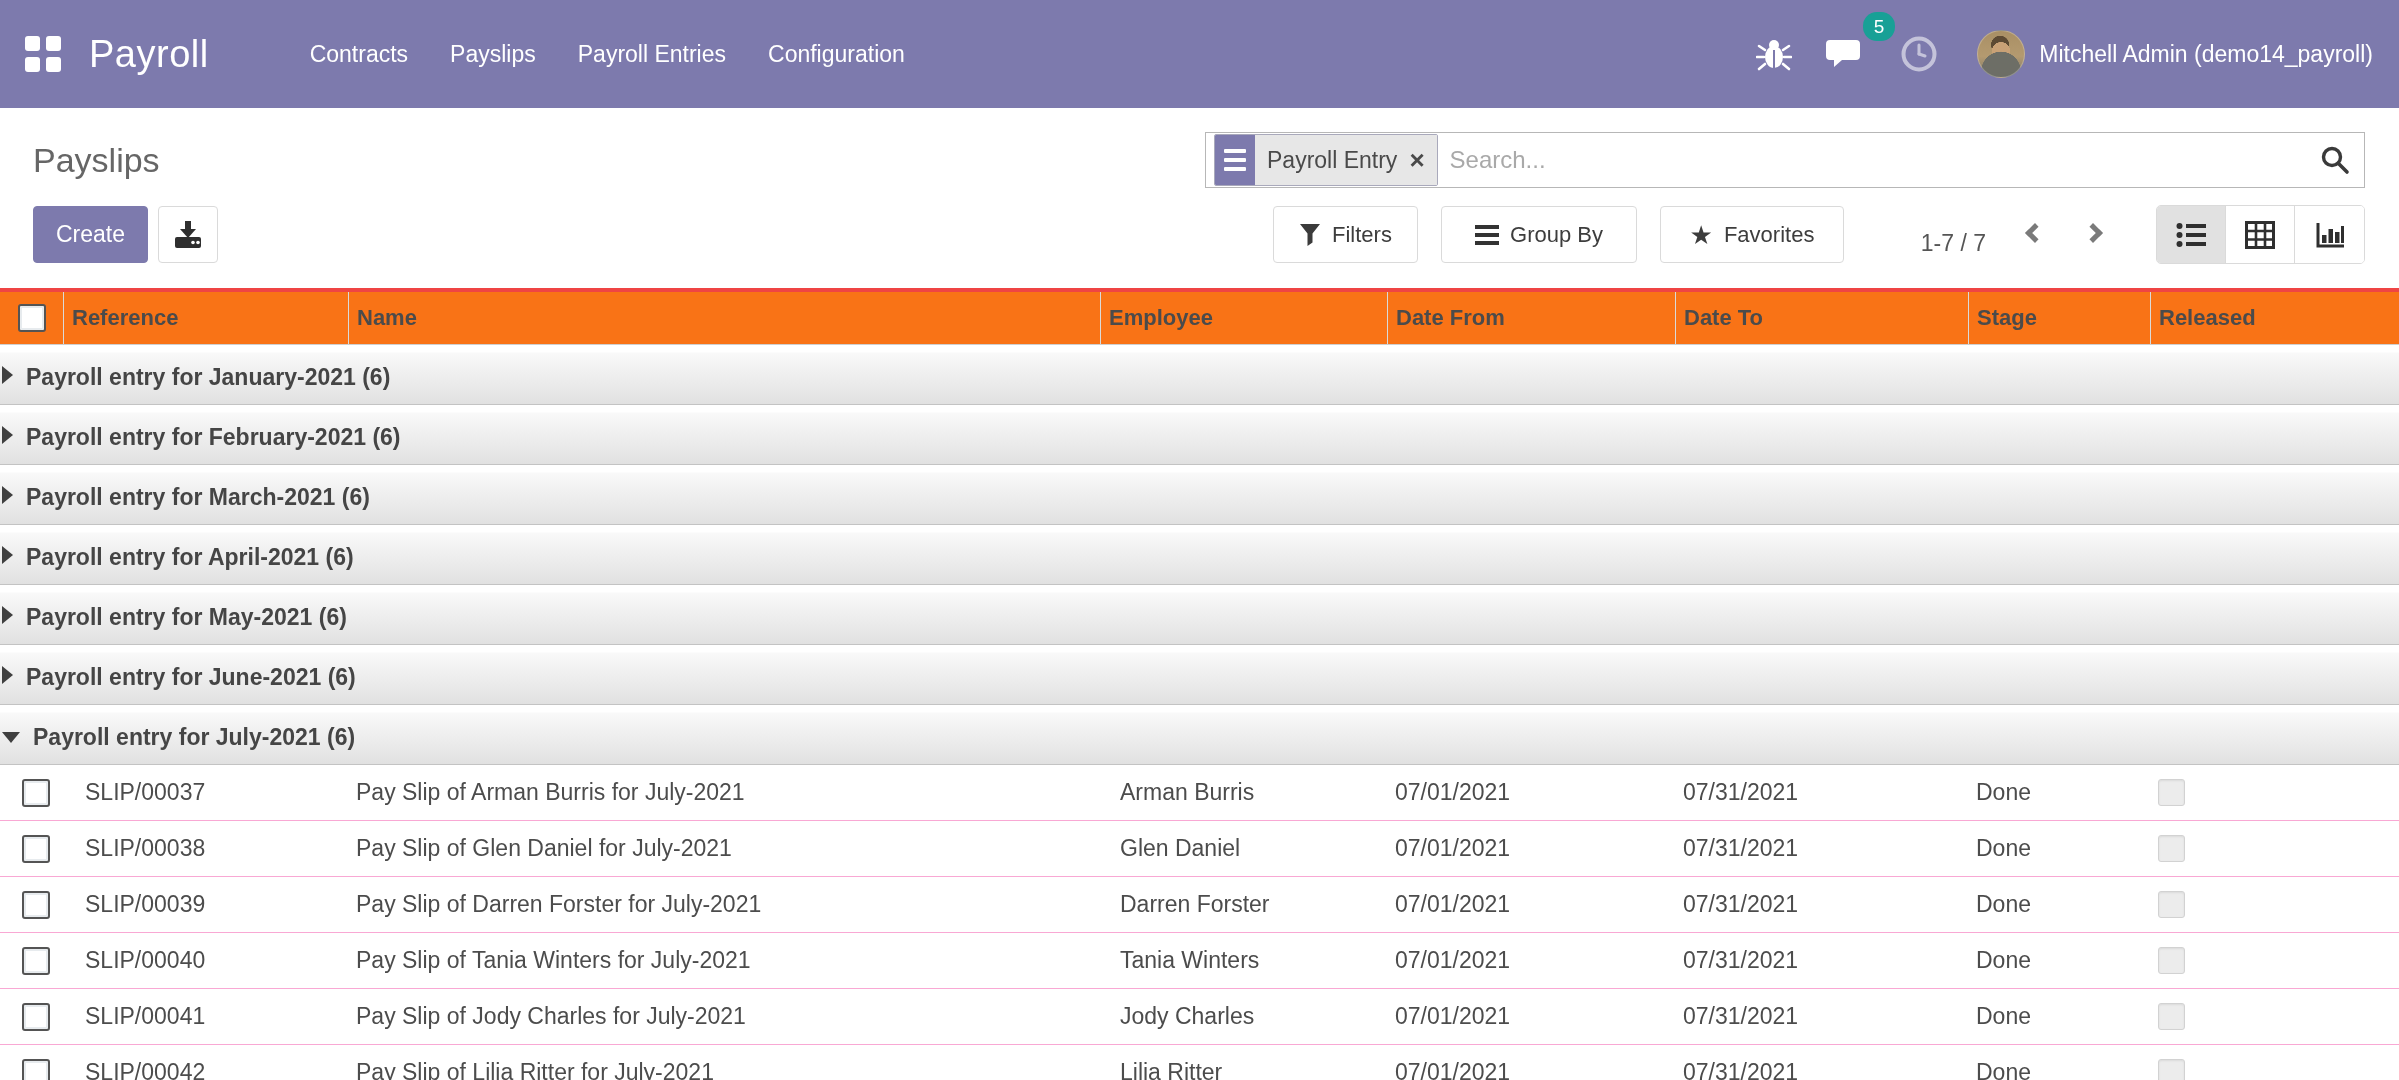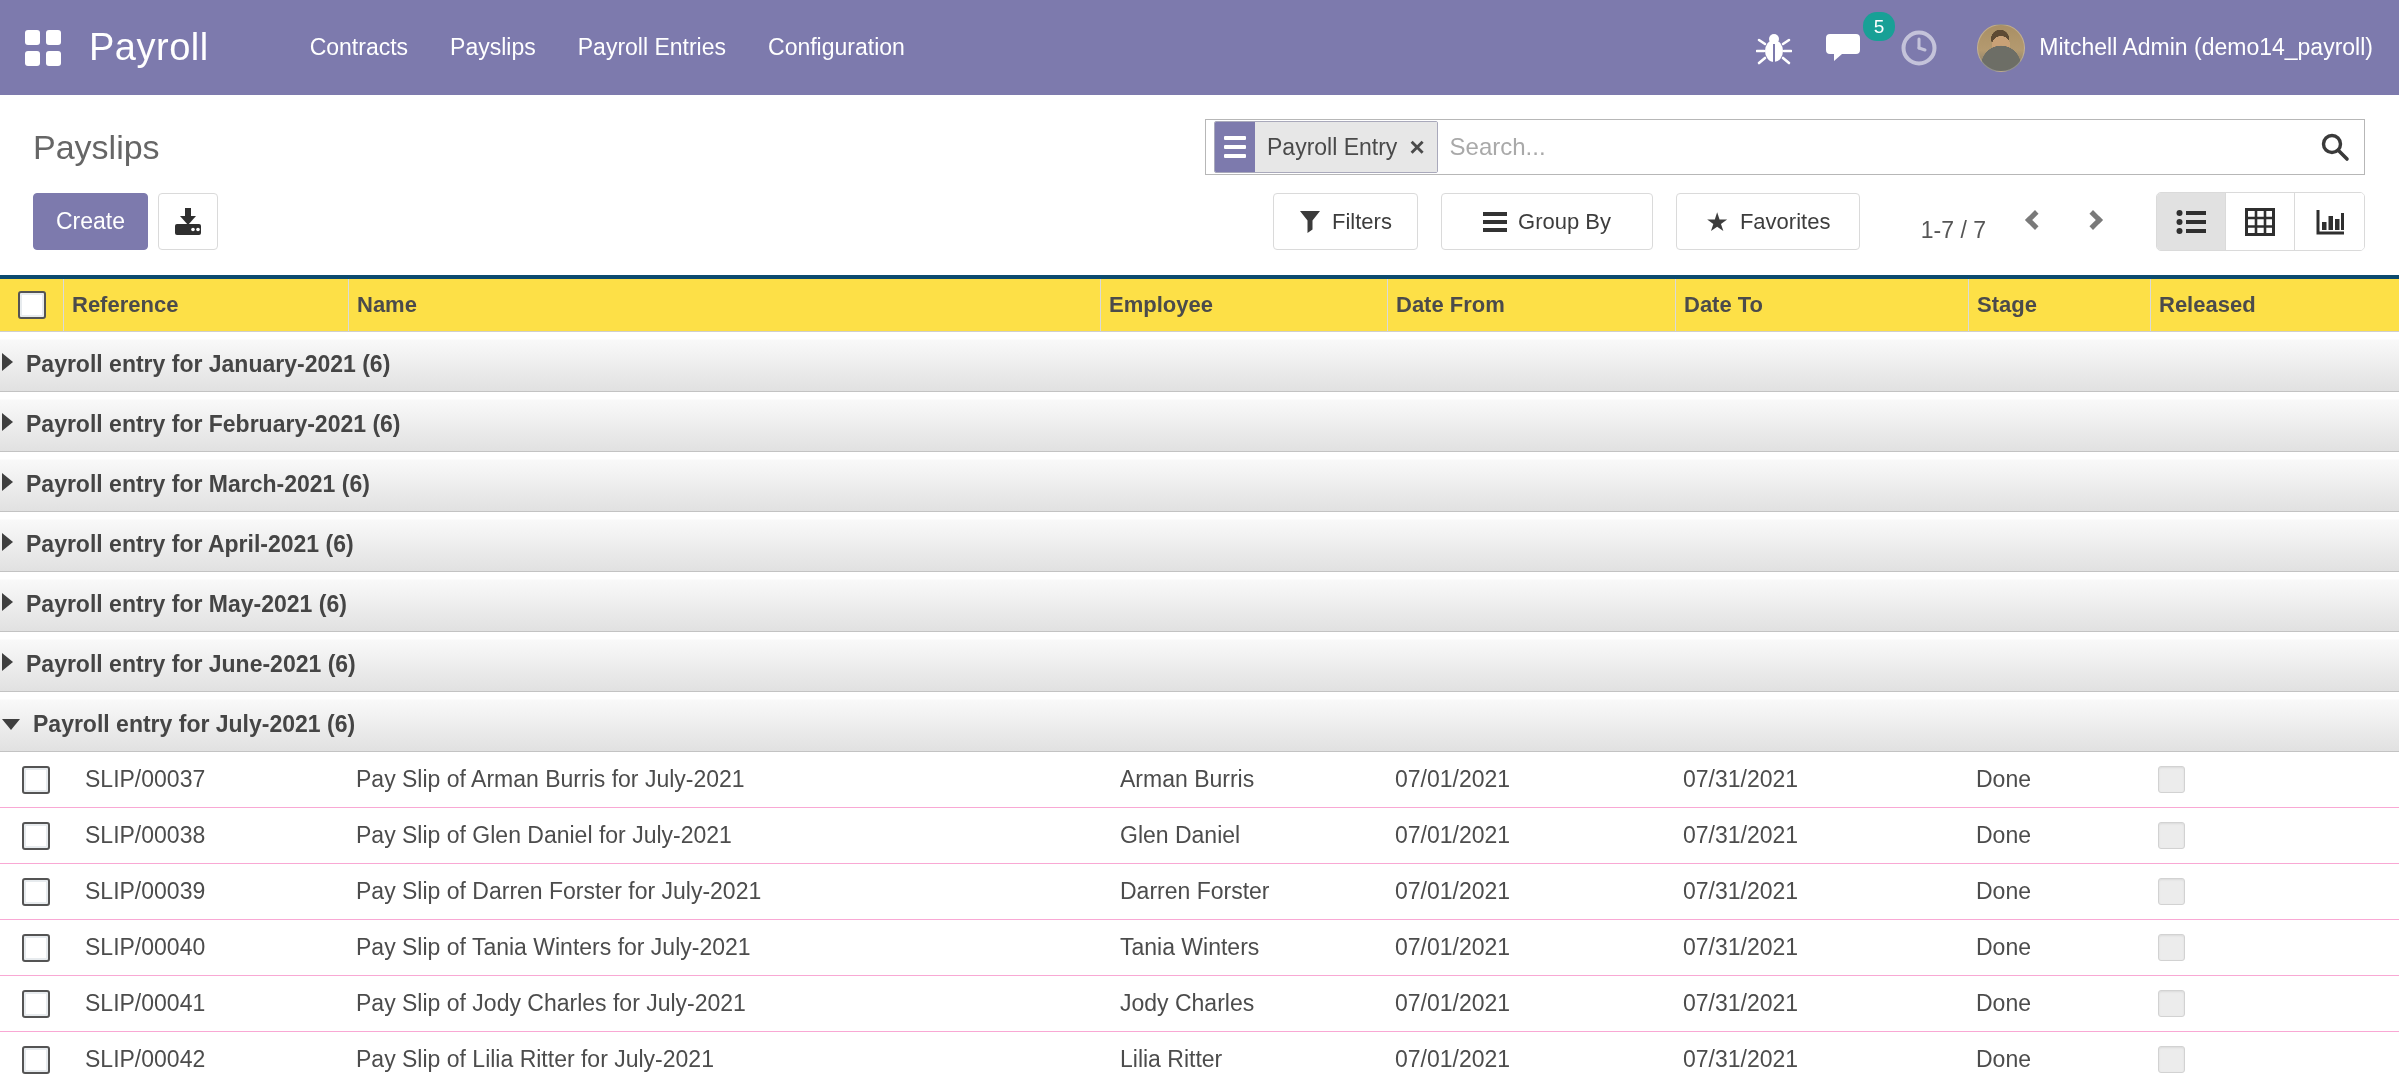--- a/index.html
+++ b/index.html
@@ -1,20 +1,20 @@
 <!DOCTYPE html>
 <html><head>
 <meta charset="utf-8">
 <style>
   * { box-sizing: border-box; margin: 0; padding: 0; }
   html,body { width: 2399px; height: 1080px; overflow: hidden;
     font-family: "Liberation Sans", sans-serif; background: #fff; color: #4c4c4c; }
 
   
-  .navbar { height: 95px; background: #7d7aad; display: flex; align-items: center; color: #fff; }
+  .navbar { height: 108px; background: #7d7aad; display: flex; align-items: center; color: #fff; }
   .apps-icon { width: 36px; height: 36px; margin: 0 28px 0 25px; display: grid;
     grid-template-columns: 15px 15px; grid-template-rows: 15px 15px; gap: 6px; cursor: pointer; }
   .apps-icon span { background: #fff; border-radius: 3px; }
   .brand { font-size: 38px; font-weight: 400; margin-right: 80px; letter-spacing: .5px; cursor: pointer; }
   .menus { display: flex; align-items: center; height: 100%; }
   .menus .menu-item { font-size: 23px; padding: 0 21px; height: 100%; display: flex; align-items: center; cursor: pointer; }
   .nav-right { margin-left: auto; display: flex; align-items: center; height: 100%; }
   .nav-icon-btn { position: relative; padding: 0 17px; height: 100%; display: flex; align-items: center; cursor: pointer; }
   .badge { position: absolute; top: 12px; right: -12px; background: #18a096; color: #fff;
     font-size: 19px; line-height: 1; padding: 5px 11px; border-radius: 14px; }
@@ -44,40 +44,40 @@
     font-family: "Liberation Sans", sans-serif; }
   .search-input::placeholder { color: #a9a9a9; }
 
   .cp-row2 { display: flex; align-items: center; margin-top: 18px; height: 57px; }
   .btn { display: inline-flex; align-items: center; justify-content: center; gap: 11px;
     height: 57px; border: 1px solid #dadada; border-radius: 4px; background: #fff;
     font-size: 22px; color: #3d3d3d; cursor: pointer; font-family: inherit; }
   .btn-create { width: 115px; background: #7d7aad; border-color: #7d7aad; color: #fff; font-size: 23px; }
   .btn-export { width: 60px; margin-left: 10px; }
   .filter-group { display: flex; gap: 23px; margin-left: 1055px; }
-  .btn-filters { width: 145px; } .btn-groupby { width: 212px; } .btn-favorites { width: 184px; }
+  .btn-filters { width: 145px; } .btn-groupby { width: 196px; } .btn-favorites { width: 184px; }
   .star-glyph { font-size: 26px; color: #3d3d3d; line-height: 1; }
   .pager { display: flex; align-items: flex-end; margin-left: auto; }
   .pager-value { font-size: 23px; color: #555; }
   .pager-prev, .pager-next { width: 44px; height: 44px; position: relative; cursor: pointer; }
   .chev { position: absolute; top: 13px; left: 16px; width: 14px; height: 14px;
     border-left: 5px solid #7a7a7a; border-bottom: 5px solid #7a7a7a; }
   .pager-prev .chev { transform: rotate(45deg); }
   .pager-next .chev { transform: rotate(225deg); }
   .pager-prev { margin-left: 26px; } .pager-next { margin-left: 14px; }
   .view-switcher { display: flex; margin-left: 42px; border: 1px solid #dadada; border-radius: 5px; overflow: hidden; }
   .vs-btn { width: 69px; height: 57px; display: flex; align-items: center; justify-content: center;
     background: #fff; border-right: 1px solid #dadada; cursor: pointer; }
   .vs-btn:last-child { border-right: none; }
   .vs-btn.active { background: #e1e1e1; }
 
   
   .list-table { margin-top: 25px; }
-  .thead { display: flex; align-items: center; height: 57px; background: #fde047;
-    border-top: 4px solid #0c4a6e; border-bottom: 1px solid #cfcfcf; }
+  .thead { display: flex; align-items: center; height: 57px; background: #f97316;
+    border-top: 4px solid #ef4444; border-bottom: 1px solid #cfcfcf; }
   .th { font-weight: bold; font-size: 22px; color: #4b4b4b; padding-left: 8px;
     border-left: 1px solid #dadada; height: 100%; display: flex; align-items: center; cursor: pointer; }
   .th:first-child { border-left: none; }
   .col-sel { width: 63px; justify-content: center; padding-left: 0; }
   .col-ref { width: 285px; } .col-name { width: 752px; } .col-emp { width: 287px; }
   .col-from { width: 288px; } .col-to { width: 293px; } .col-stage { width: 182px; }
   .col-rel { flex: 1; }
 
   .cb { width: 28px; height: 28px; background: #fff; border: 2px solid #545454; border-radius: 3px;
     box-shadow: inset 0 0 0 2px #e7ebee; cursor: pointer; }

